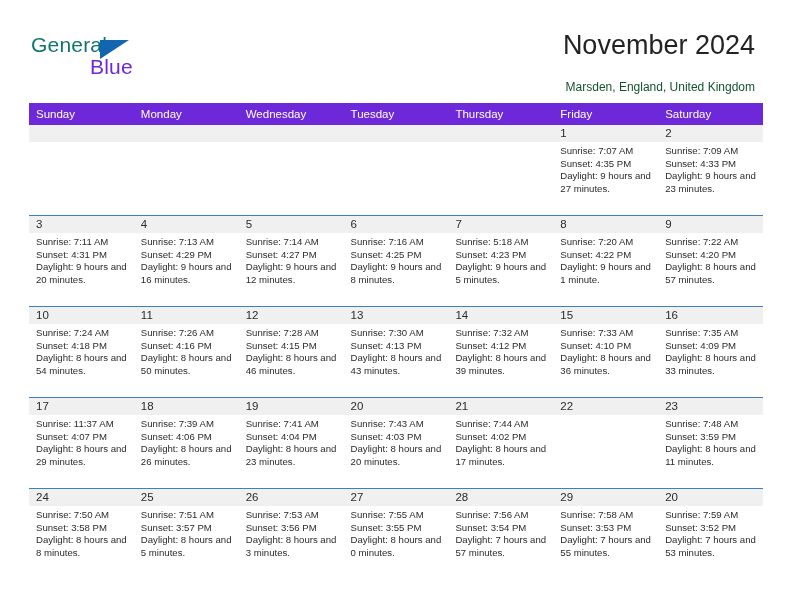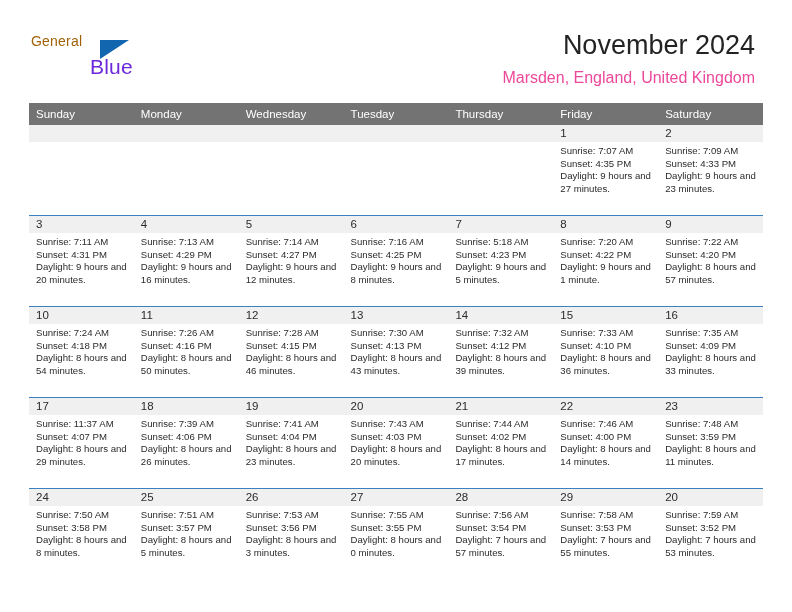--- a/index.html
+++ b/index.html
@@ -32,23 +32,23 @@
   .logo {
     position: absolute;
     left: 31px;
     top: 33px;
     width: 220px;
     height: 50px;
   }
   .logo-general {
     position: absolute;
     left: 0; top: 0;
-    font-size: 14px;
+    font-size: 21px;
     letter-spacing: 0.2px;
-    color: #a16207;
+    color: #0f766e;
     font-family: "Liberation Sans", sans-serif;
   }
   .logo-tri {
     position: absolute;
     left: 69px;
     top: 7px;
     width: 0; height: 0;
     border-left: 29px solid #1266b0;
     border-bottom: 19px solid transparent;
   }
@@ -69,37 +69,37 @@
     text-align: right;
   }
   .cal-title {
     font-size: 27px;
     font-weight: normal;
     color: #232323;
     line-height: 34px;
     white-space: nowrap;
   }
   .cal-subtitle {
-    font-size: 16px;
-    color: #ec4899;
+    font-size: 12px;
+    color: #14532d;
     line-height: 22px;
-    margin-top: 5px;
+    margin-top: 14px;
     white-space: nowrap;
   }
 
   
   .calendar {
     position: absolute;
     left: 29px;
     top: 103px;
     width: 734px;
   }
   .weekday-row {
     display: flex;
-    background: #737373;
+    background: #6d28d9;
     height: 22px;
   }
   .weekday {
     flex: 1 1 0;
     color: #ffffff;
     font-size: 11.5px;
     line-height: 22px;
     padding-left: 7px;
     box-sizing: border-box;
     white-space: nowrap;
@@ -365,25 +365,20 @@
           <div class="day-cell filled">
             <div class="daynum">21</div>
             <div class="day-info">
               <div>Sunrise: 7:44 AM</div>
               <div>Sunset: 4:02 PM</div>
               <div class="info-daylight">Daylight: 8 hours and 17 minutes.</div>
             </div>
           </div>
           <div class="day-cell filled">
             <div class="daynum">22</div>
-            <div class="day-info">
-              <div>Sunrise: 7:46 AM</div>
-              <div>Sunset: 4:00 PM</div>
-              <div class="info-daylight">Daylight: 8 hours and 14 minutes.</div>
-            </div>
           </div>
           <div class="day-cell filled">
             <div class="daynum">23</div>
             <div class="day-info">
               <div>Sunrise: 7:48 AM</div>
               <div>Sunset: 3:59 PM</div>
               <div class="info-daylight">Daylight: 8 hours and 11 minutes.</div>
             </div>
           </div>
         </div>

